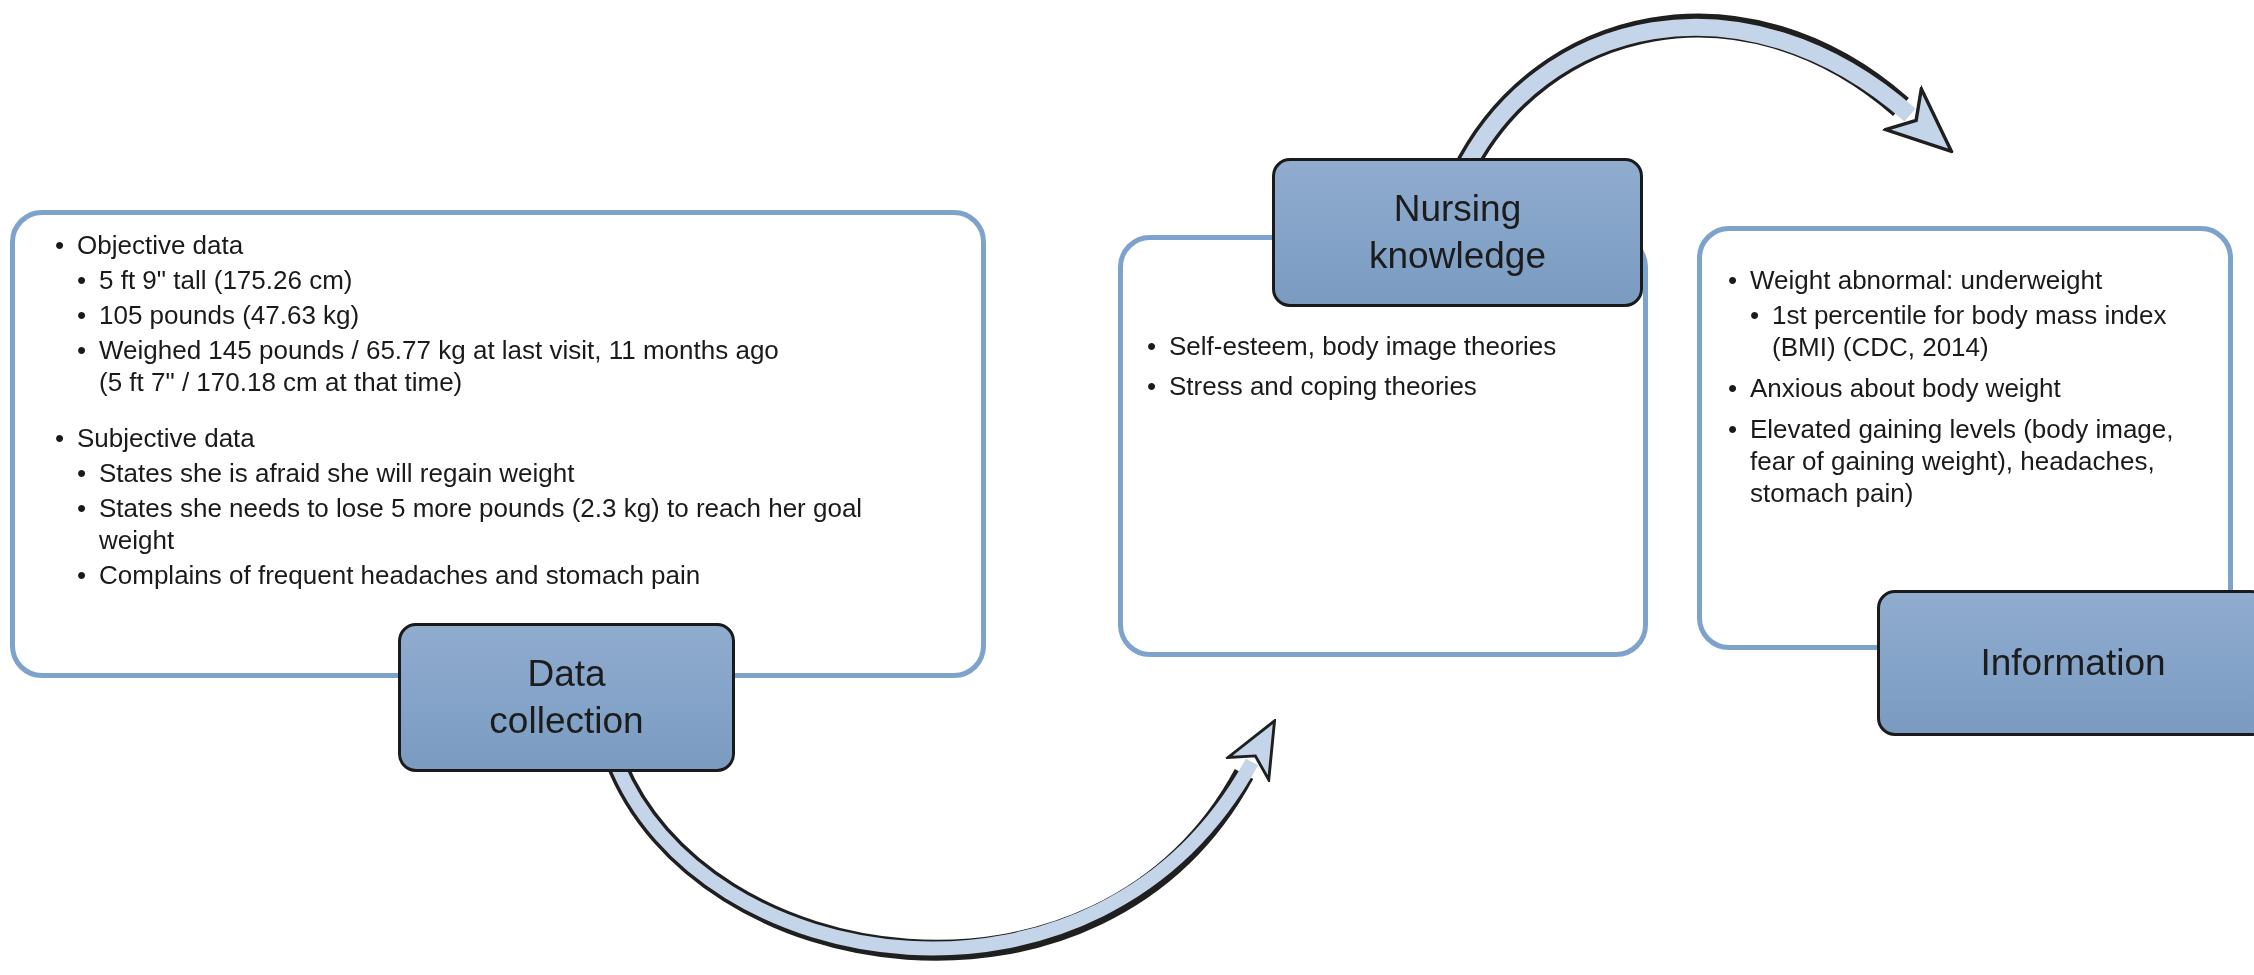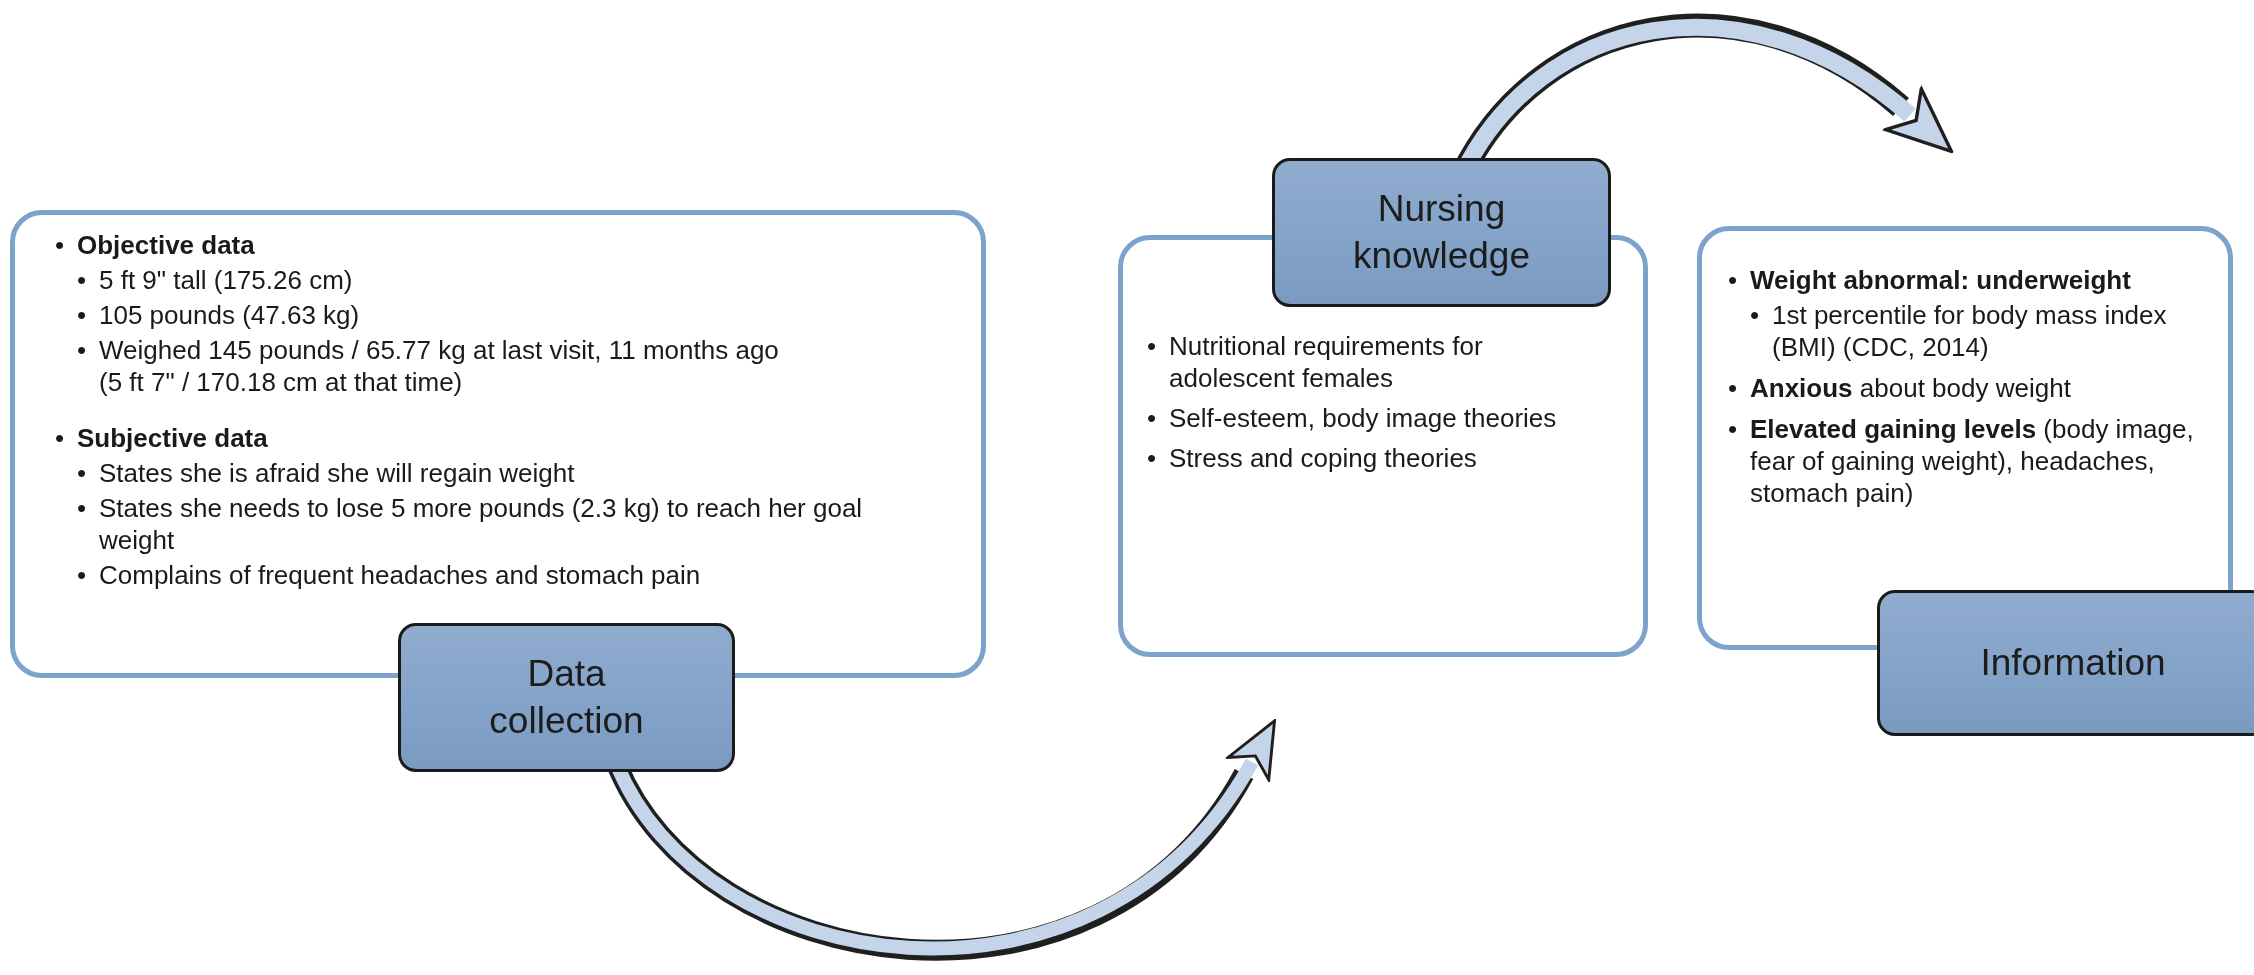--- a/index.html
+++ b/index.html
@@ -43,41 +43,41 @@
     content: "\2022";
     position: absolute;
     left: 0;
     top: 0;
   }
   .panel li.lvl1 { padding-left: 22px; margin-top: 24px; }
   .panel li.lvl2 { padding-left: 22px; margin-left: 22px; margin-top: 3px; }
   .panel li:first-child { margin-top: 0; }
   #panel-knowledge li.lvl1 { margin-top: 8px; }
   #panel-info li.lvl1 { margin-top: 9px; }
-  .panel .b { font-weight: bold; }
+  .panel .b { font-weight: normal; }
 
   
   .label-box {
     position: absolute;
     box-sizing: border-box;
     background: linear-gradient(180deg, #90accf 0%, #84a3c8 55%, #7b9ac0 100%);
     border: 3px solid #1a1a1a;
     border-radius: 18px;
     display: flex;
     align-items: center;
     justify-content: center;
     text-align: center;
     font-size: 37px;
     line-height: 1.26;
     color: #1c1c1c;
     white-space: pre-line;
     z-index: 3;
   }
   #label-data      { left: 398px;  top: 623px; width: 337px; height: 149px; }
-  #label-knowledge { left: 1272px; top: 158px; width: 339px; height: 149px; }
+  #label-knowledge { left: 1272px; top: 158px; width: 371px; height: 149px; }
   #label-info      { left: 1877px; top: 590px; width: 392px; height: 146px; }
 
   
   #arrow-layer {
     position: absolute;
     left: 0; top: 0;
     width: 2254px; height: 975px;
     z-index: 2;
     pointer-events: none;
   }
@@ -97,22 +97,20 @@
         <li class="lvl1"><span class="b">Subjective data</span></li>
         <li class="lvl2"><span>States she is afraid she will regain weight</span></li>
         <li class="lvl2"><span>States she needs to lose 5 more pounds (2.3 kg) to reach her goal
 weight</span></li>
         <li class="lvl2"><span>Complains of frequent headaches and stomach pain</span></li>
       </ul>
   </section>
 
   <section class="panel" id="panel-knowledge">
     <ul>
-        <li class="lvl1"><span>Nutritional requirements for
-adolescent females</span></li>
         <li class="lvl1"><span>Self-esteem, body image theories</span></li>
         <li class="lvl1"><span>Stress and coping theories</span></li>
       </ul>
   </section>
 
   <section class="panel" id="panel-info">
     <ul>
         <li class="lvl1"><span class="b">Weight abnormal: underweight</span></li>
         <li class="lvl2"><span>1st percentile for body mass index
 (BMI) (CDC, 2014)</span></li>

